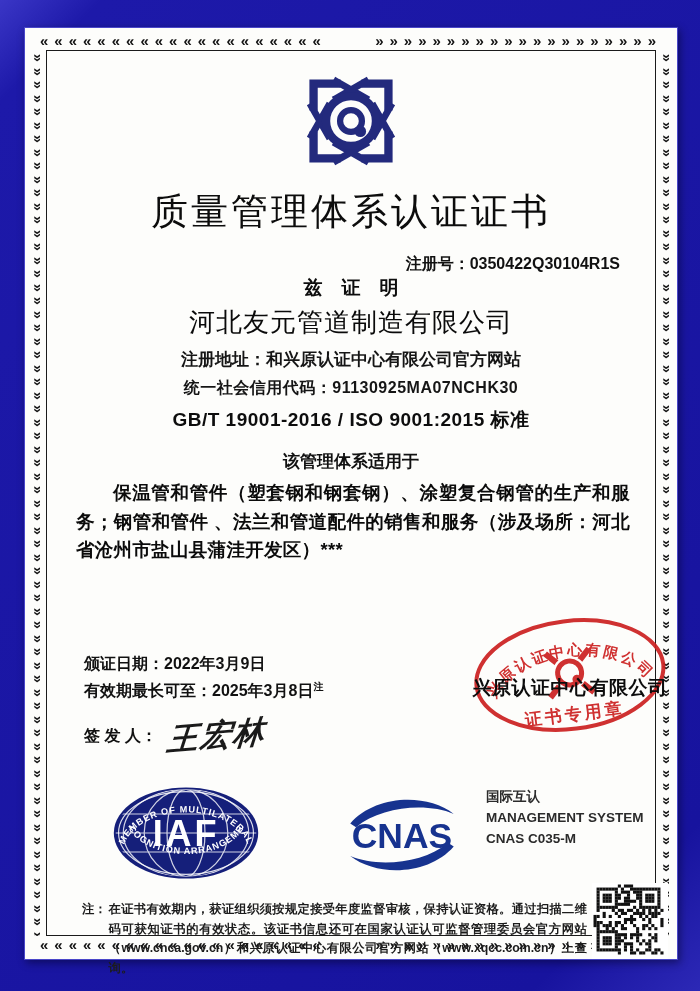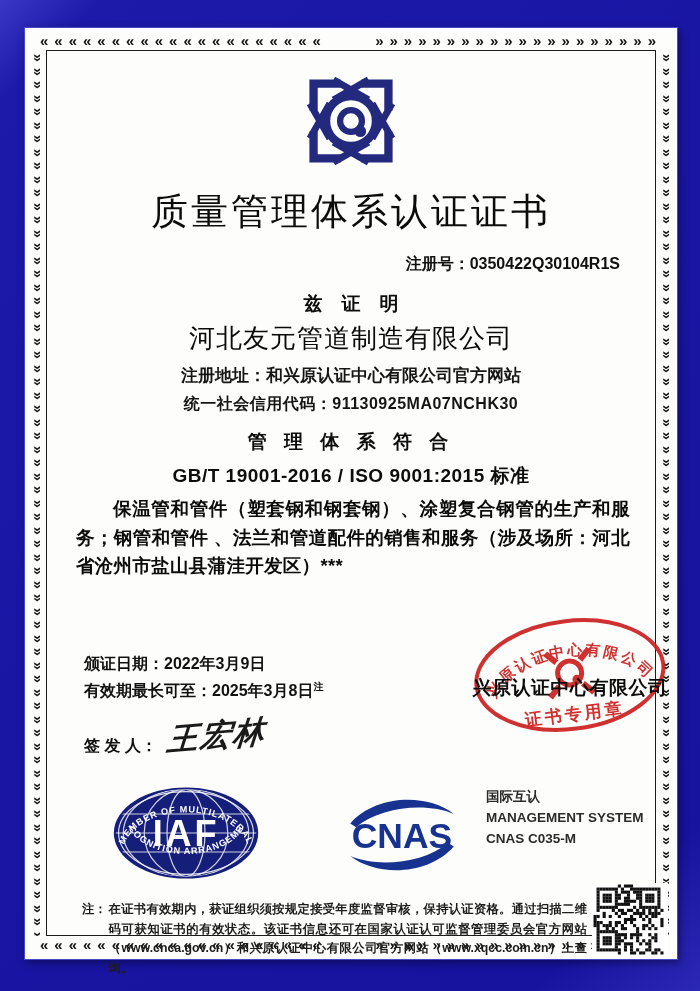--- a/index.html
+++ b/index.html
@@ -39,34 +39,34 @@
   .content{position:absolute;left:30px;top:28px;right:30px;bottom:30px;}
   .logo-wrap{text-align:center;margin-top:14px;}
   .cert-title{
     text-align:center;font-size:37px;font-weight:400;color:#0c0c0c;
     letter-spacing:3px;margin-top:10px;
   }
   .reg-line{
     text-align:right;padding-right:28px;margin-top:17px;
     font-size:16px;font-weight:bold;color:#111;
   }
-  .hereby{text-align:center;margin-top:16px;font-size:19px;font-weight:900;color:#0d0d0d;}
+  .hereby{text-align:center;margin-top:0;font-size:19px;font-weight:900;color:#0d0d0d;}
   .company{text-align:center;margin-top:4px;font-size:26px;font-weight:400;color:#0a0a0a;letter-spacing:1px;}
   .addr{text-align:center;margin-top:8px;font-size:17px;font-weight:bold;color:#151515;}
   .code{text-align:center;margin-top:7px;font-size:16px;font-weight:bold;color:#151515;letter-spacing:.5px;}
   .conform{text-align:center;margin-top:14px;font-size:19px;font-weight:900;color:#0d0d0d;letter-spacing:6px;}
   .standard{text-align:center;margin-top:8px;font-size:19px;font-weight:900;color:#0d0d0d;letter-spacing:.5px;}
   .scope-head{text-align:center;margin-top:17px;font-size:17px;font-weight:bold;color:#111;}
   .scope{
     margin:6px 18px 0 22px;font-size:18.5px;font-weight:900;color:#0b0b0b;
     line-height:1.55;text-align:justify;text-indent:2em;letter-spacing:.3px;
   }
   .dates{position:absolute;left:30px;top:595px;font-size:16px;font-weight:bold;color:#111;line-height:1.7;}
   .dates sup{font-size:10px;font-weight:bold;}
-  .signer{position:absolute;left:30px;top:660px;font-size:16px;font-weight:bold;color:#111;display:flex;align-items:flex-end;}
+  .signer{position:absolute;left:30px;top:660px;font-size:16px;font-weight:bold;color:#111;display:flex;align-items:center;}
   .signature{
     font-family:"DejaVu Serif","Liberation Serif",serif;font-style:italic;font-weight:bold;
     font-size:31px;color:#1a1a1a;margin-left:10px;transform:rotate(-5deg) skewX(-10deg);
     letter-spacing:2px;
   }
   .issuer-block{position:absolute;left:398px;top:560px;width:236px;text-align:center;}
   .stamp{position:absolute;left:16px;top:0;transform:rotate(-7deg);opacity:.92;}
   .issuer-name{position:relative;z-index:2;margin-top:60px;font-size:19px;font-weight:900;color:#0c0c0c;letter-spacing:.5px;}
   .issuer-addr{position:relative;z-index:2;margin-top:26px;font-size:9.5px;font-weight:bold;color:#222;letter-spacing:-.2px;}
   .logos-row{position:absolute;left:0;top:728px;width:100%;}
@@ -261,22 +261,22 @@
     <div class="cert-title">质量管理体系认证证书</div>
 
     <div class="reg-line">
       <span>注册号：</span><span>0350422Q30104R1S</span>
     </div>
 
     <div class="hereby">兹　证　明</div>
     <div class="company">河北友元管道制造有限公司</div>
     <div class="addr">注册地址：和兴原认证中心有限公司官方网站</div>
     <div class="code">统一社会信用代码：91130925MA07NCHK30</div>
-    <div class="conform">管 理 体 系 符 合</div>
     <div class="standard">GB/T 19001-2016 / ISO 9001:2015 标准</div>
+    <div class="scope-head">该管理体系适用于</div>
     <div class="scope">保温管和管件（塑套钢和钢套钢）、涂塑复合钢管的生产和服务；钢管和管件 、法兰和管道配件的销售和服务（涉及场所：河北省沧州市盐山县蒲洼开发区）***</div>
 
     <div class="dates">
       <div>颁证日期：2022年3月9日</div>
       <div><span>有效期最长可至：2025年3月8日</span><sup>注</sup></div>
     </div>
 
     <div class="signer">
       <span>签 发 人：</span>
       <span class="signature">王宏林</span>

